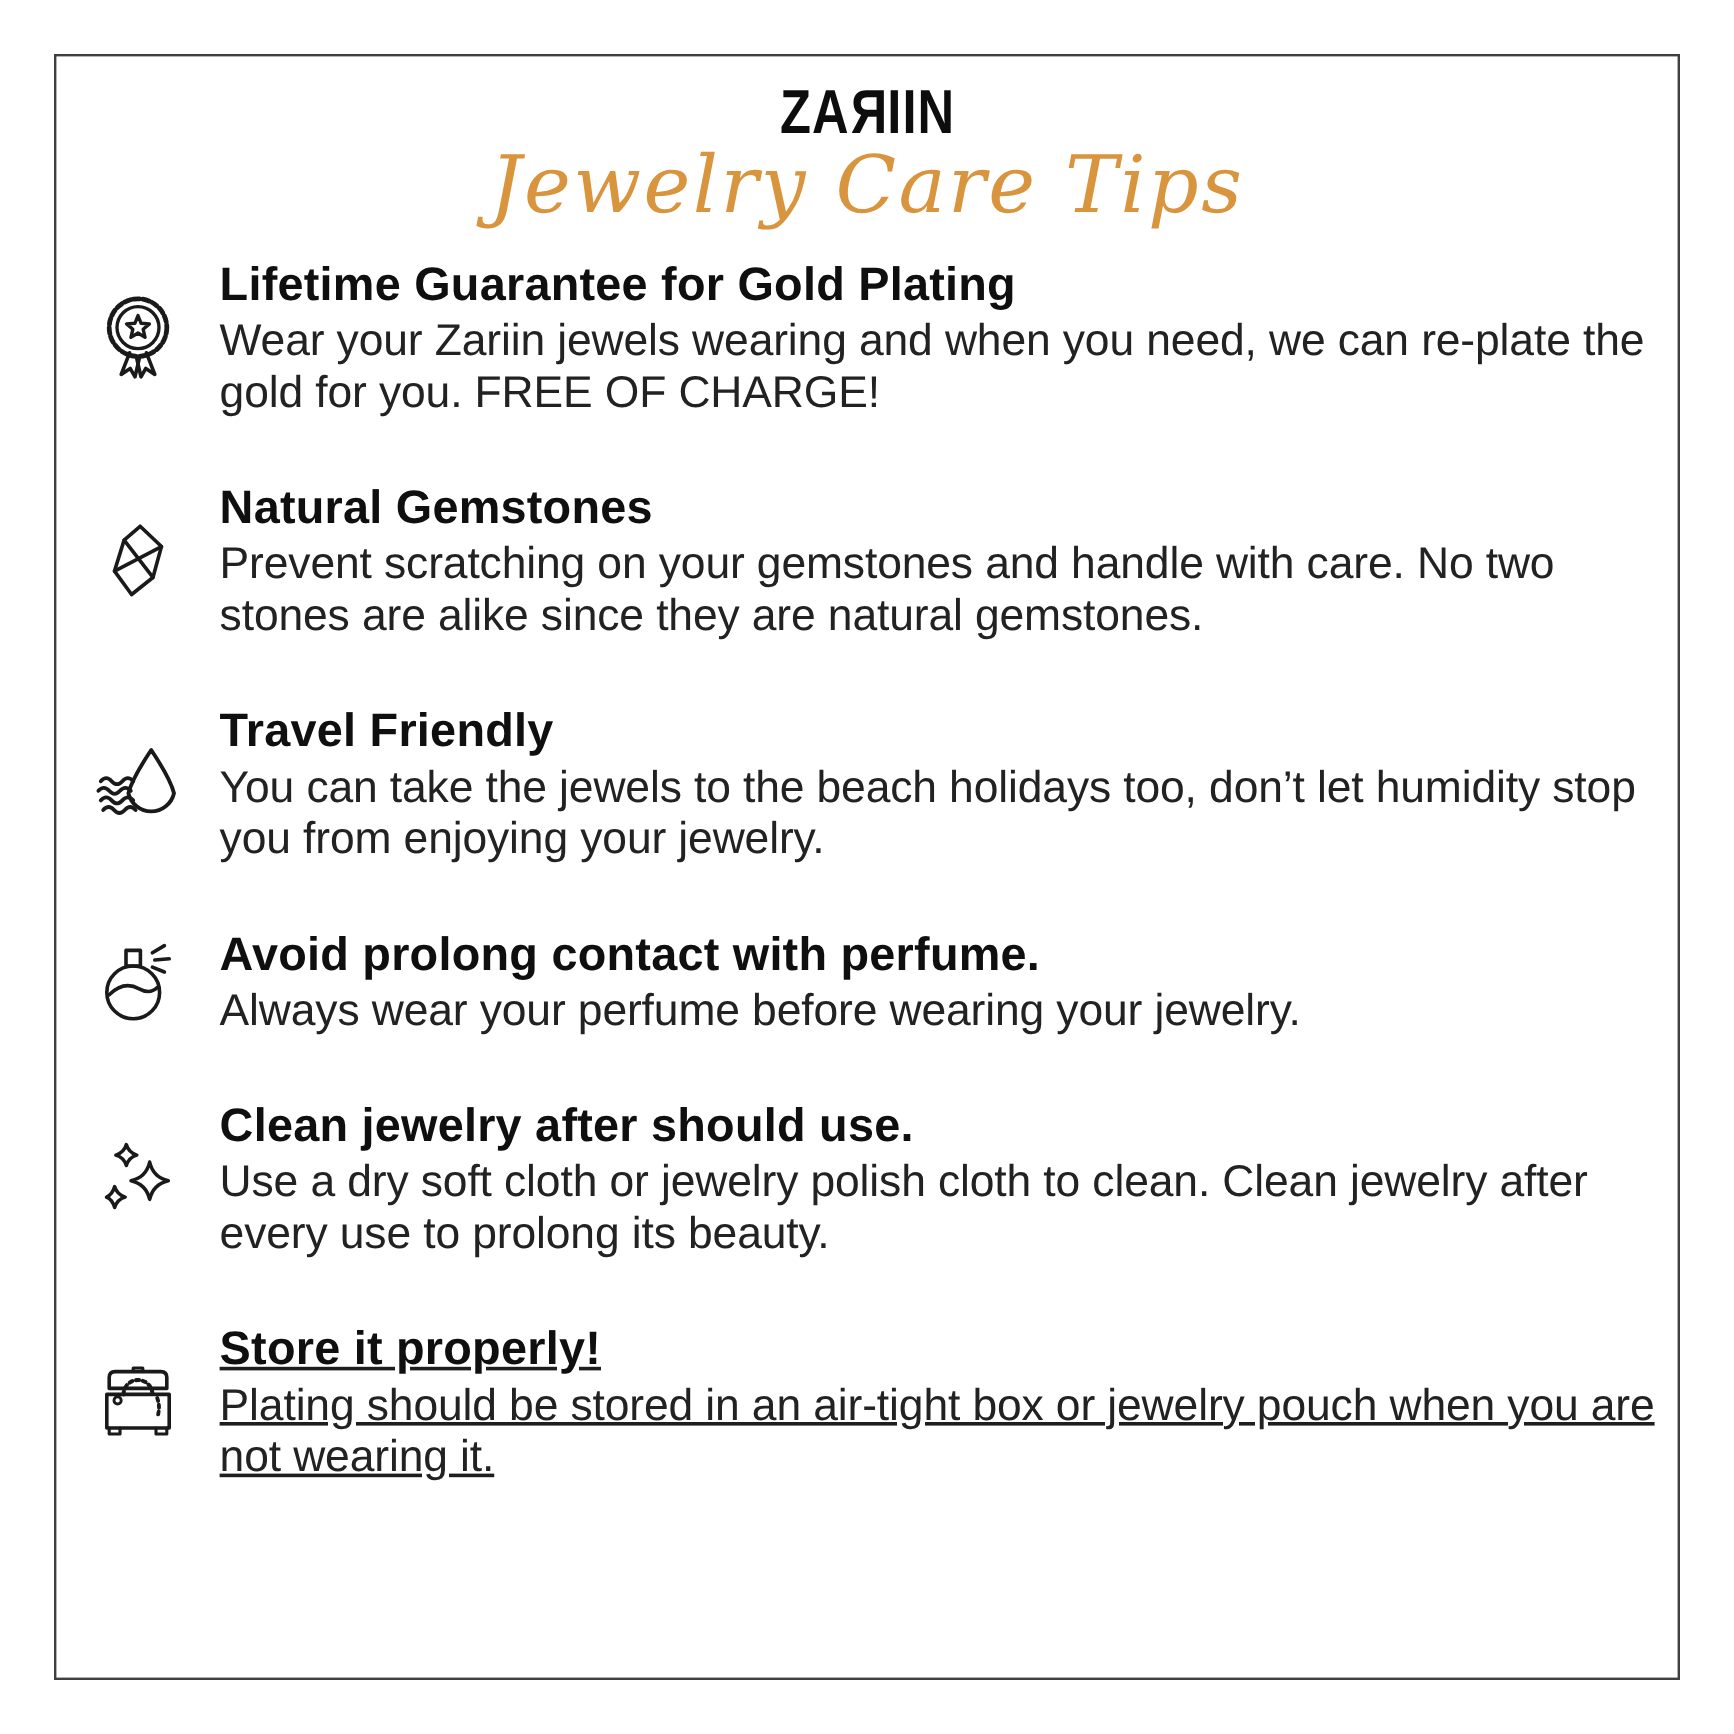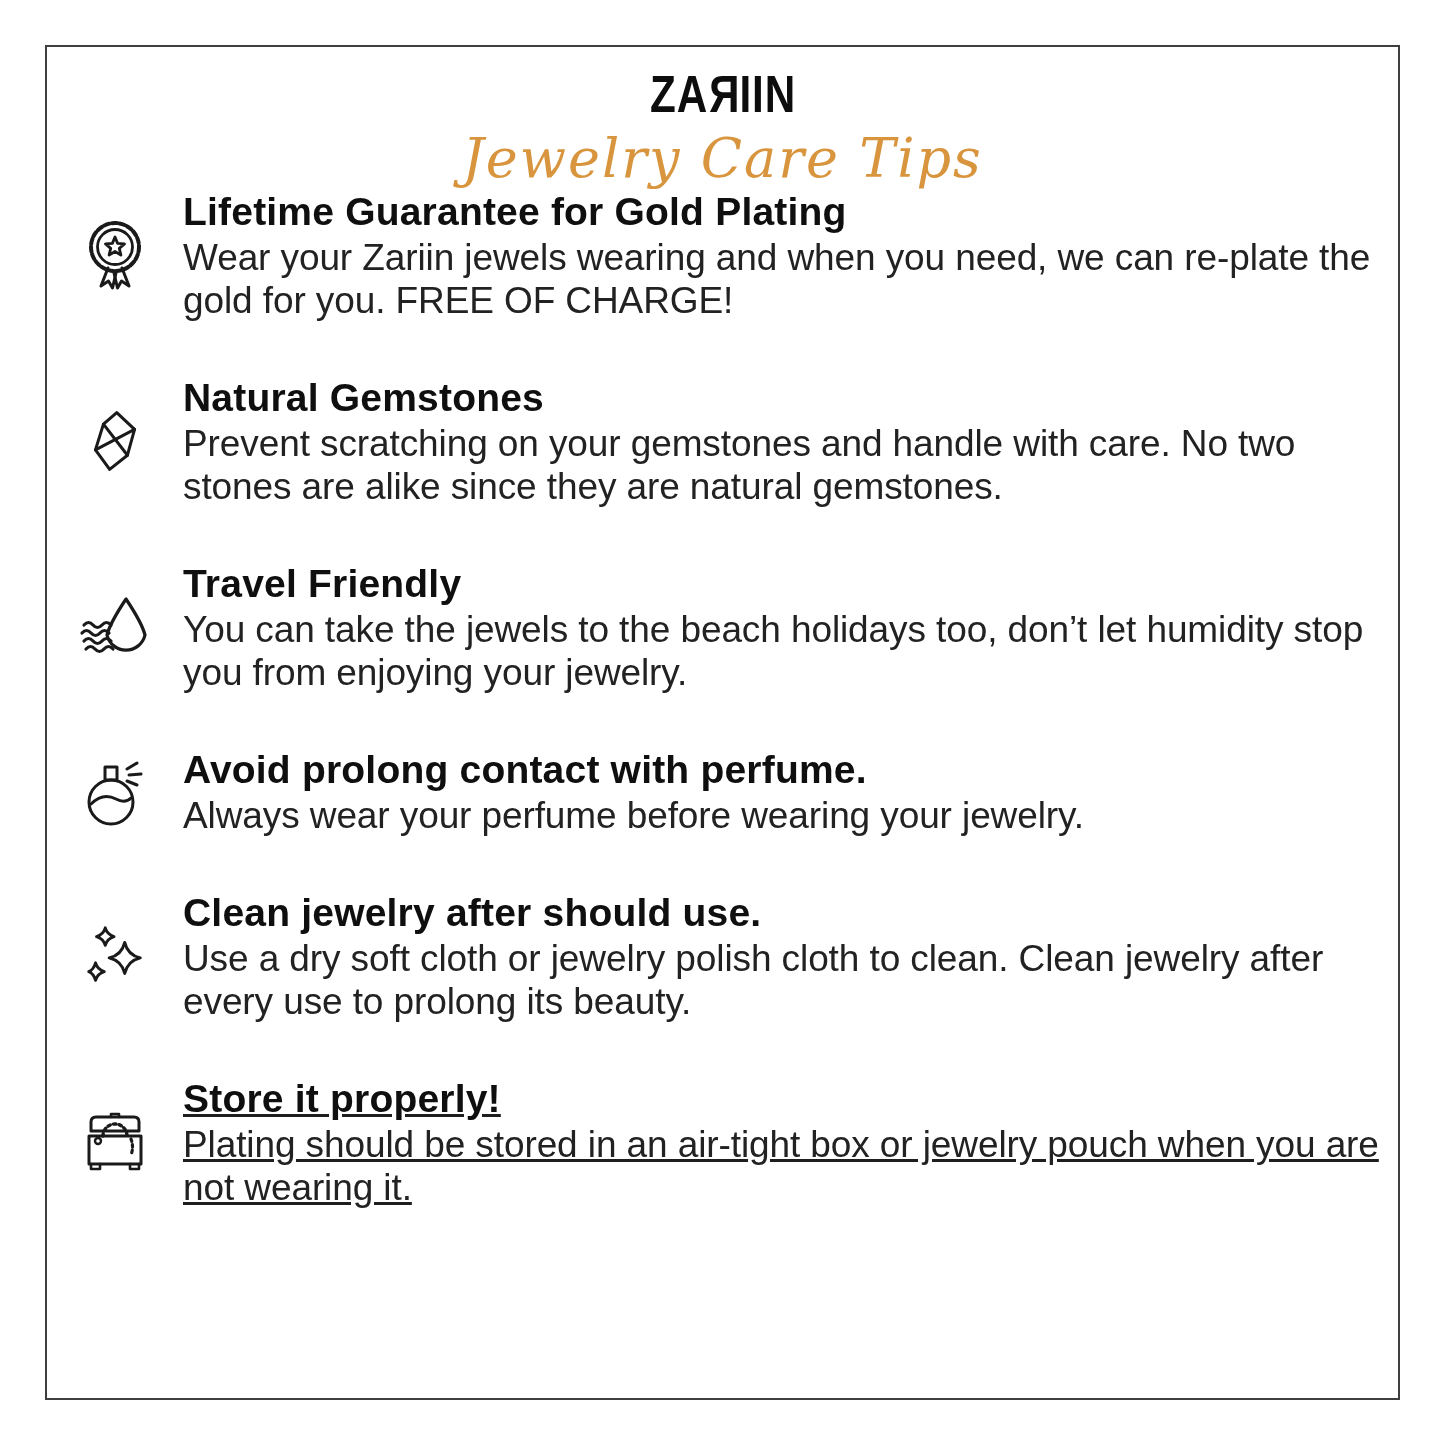--- a/index.html
+++ b/index.html
@@ -24,29 +24,28 @@
     font-size:48px;
     font-weight:700;
     letter-spacing:1px;
     color:#0d0d0d;
     transform:scale(0.88,1.08);
     line-height:1.0;
     white-space:nowrap;
   }
   .logo .flip{display:inline-block;transform:scaleX(-1);}
   .script-title{
-    margin-top:10px;
     font-family:"DejaVu Serif",serif;
     font-style:italic;
-    font-size:54px;
+    font-size:66px;
     letter-spacing:2px;
     color:#d8953d;
     line-height:1.1;
   }
-  .tips{}
+  .tips{margin-top:22px;}
   .tip{
     display:flex;
     align-items:center;
     margin-bottom:52px;
   }
   .tip:last-child{margin-bottom:0;text-decoration:underline;}
   .tip-iconcol{
     flex:0 0 136px;
     display:flex;
     justify-content:center;

